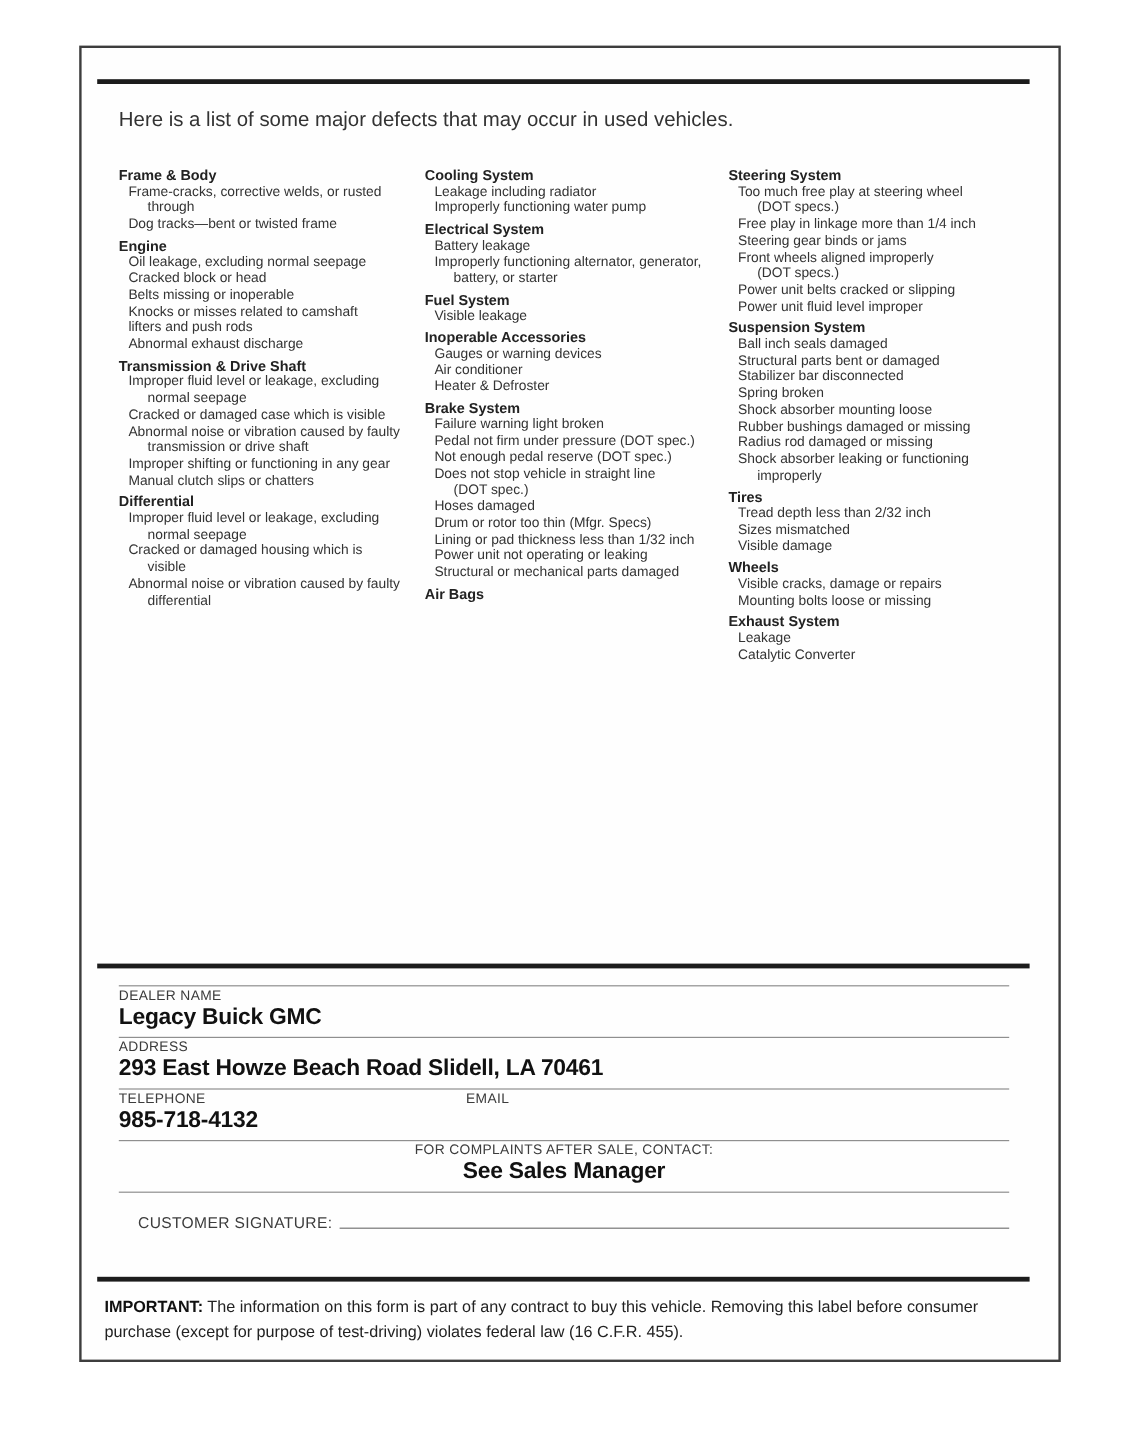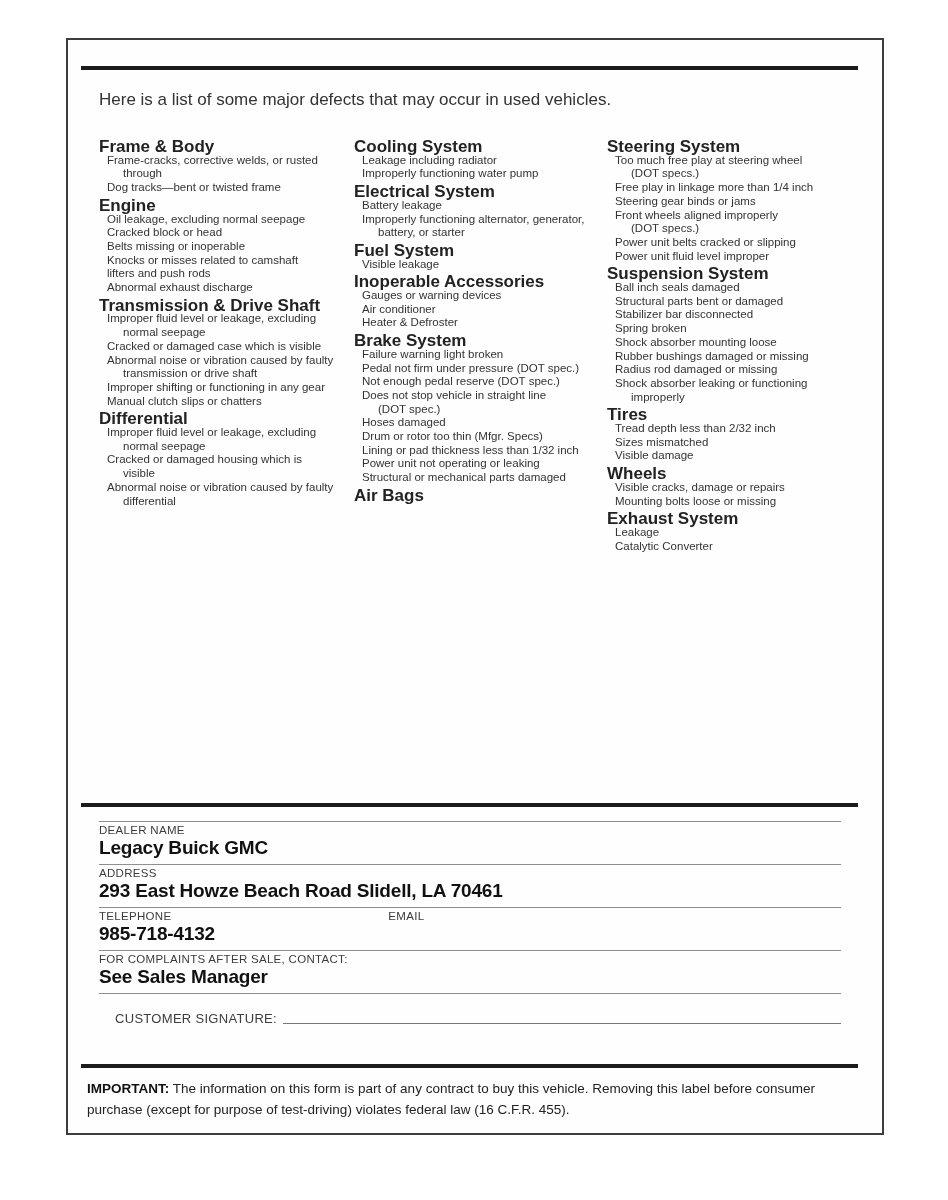--- a/index.html
+++ b/index.html
@@ -15,30 +15,30 @@
   }
   .thick-rule{height:4px;background:#1c1c1c;}
   .rule-top{position:absolute;top:26px;left:13px;width:777px;}
   .intro{position:absolute;top:50px;left:31px;font-size:17px;color:#333;}
   .columns{position:absolute;top:96px;left:31px;right:20px;display:flex;}
   .col{box-sizing:border-box;padding-right:6px;}
   .col0{width:255px;}
   .col1{width:253px;}
   .col2{flex:1;}
   .sec{margin-top:4px;}
-  .sec-title{font-weight:bold;font-size:17px;line-height:13.7px;color:#222;}
+  .sec-title{font-weight:bold;font-size:12px;line-height:13.7px;color:#222;}
   .item{font-size:11.5px;line-height:13.7px;padding-left:8px;color:#333;}
   .item.cont{padding-left:24px;}
   .bottom{position:absolute;top:763px;left:0;right:0;}
   .rule-bottom{margin-left:13px;width:777px;}
   .fields{margin:14px 41px 0 31px;}
   .frow{border-top:1px solid #8f8f8f;padding:2px 0 3px 0;}
   .flabel{font-size:11.5px;color:#3c3c3c;letter-spacing:0.3px;}
   .fvalue{font-size:19px;font-weight:bold;letter-spacing:-0.2px;color:#111;margin-top:1px;min-height:24px;}
-  .frow.last{border-bottom:1px solid #8f8f8f;}
+  .frow.last{border-bottom:1px solid #8f8f8f;text-align:center;}
   .labelpair{display:flex;}
   .labelpair .flabel.email{margin-left:217px;}
   .sig{margin:17px 41px 0 47px;}
   .sigline{display:flex;align-items:flex-end;}
   .siglabel{font-size:13px;color:#3c3c3c;letter-spacing:0.3px;white-space:nowrap;}
   .sigrule{flex:1;border-bottom:1.5px solid #777;margin-left:6px;margin-bottom:2px;}
   .sigsub{display:flex;margin-top:2px;}
   .dealeropt{font-size:11.5px;color:#3c3c3c;width:160px;}
   .ack{flex:1;text-align:center;font-size:11.8px;color:#333;}
   .important{position:absolute;top:1024px;left:0;right:0;}

